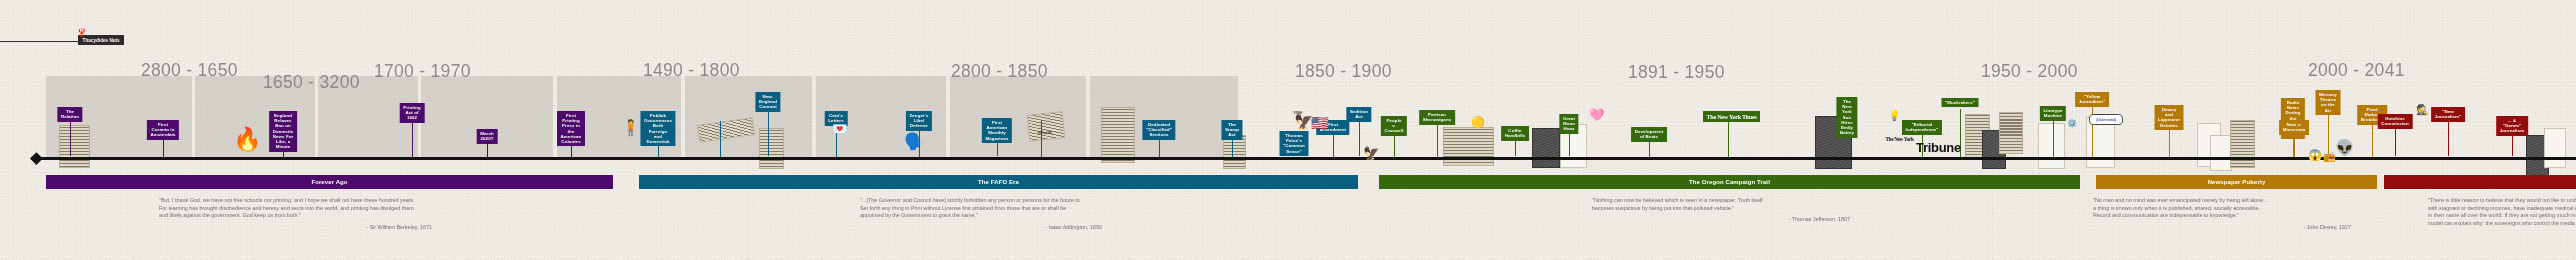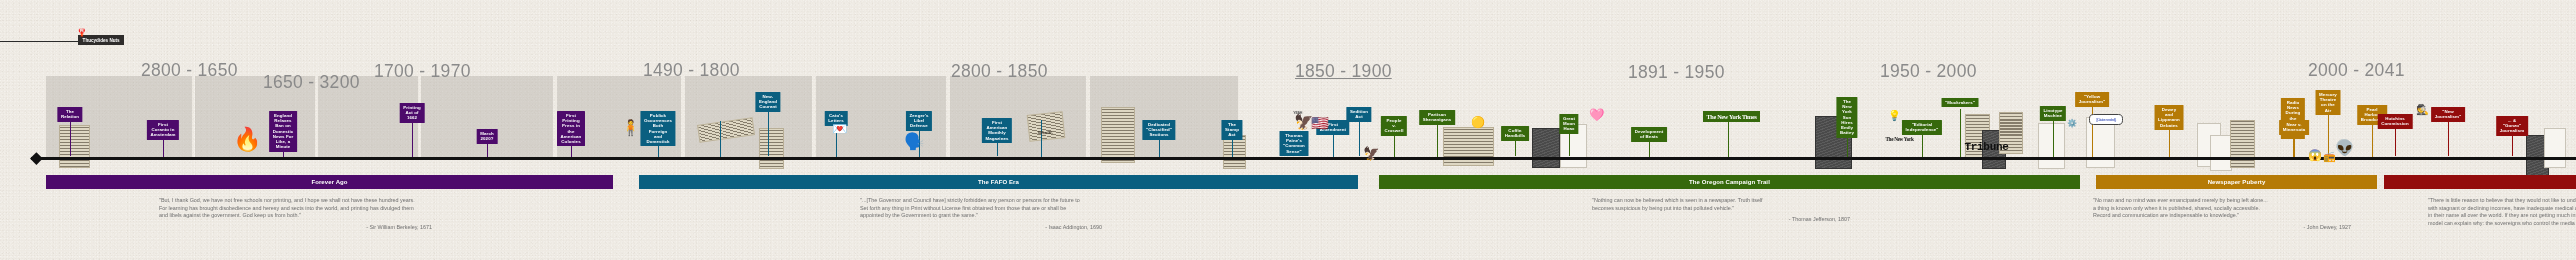--- a/index.html
+++ b/index.html
@@ -137,23 +137,23 @@
   <div id="thucy">Thucydides Nuts</div>
 
   <div class="axis-cap" style="left:32px;"></div>
   <div id="axis"></div>
 
   <div class="era-title" style="left:141px;top:60px;">2800 - 1650</div>
   <div class="era-title" style="left:263px;top:72px;">1650 - 3200</div>
   <div class="era-title" style="left:374px;top:61px;">1700 - 1970</div>
   <div class="era-title" style="left:643px;top:60px;">1490 - 1800</div>
   <div class="era-title" style="left:951px;top:61px;">2800 - 1850</div>
-  <div class="era-title" style="left:1295px;top:61px;text-decoration:underline;">1850 - 1900</div>
+  <div class="era-title" style="left:1295px;top:61px;">1850 - 1900</div>
   <div class="era-title" style="left:1628px;top:62px;">1891 - 1950</div>
-  <div class="era-title" style="left:1880px;top:61px;text-align:center;">1950 - 2000</div>
+  <div class="era-title" style="left:1981px;top:61px;text-align:center;">1950 - 2000</div>
   <div class="era-title" style="left:2308px;top:60px;">2000 - 2041</div>
 
   <div class="art art-paper" style="left:59px;top:125px;width:29px;height:41px;"></div>
   <div class="emoji" style="left:233px;top:128px;font-size:23px;">🔥</div>
   <div class="emoji" style="left:621px;top:120px;font-size:15.5px;">🧍</div>
   <div class="art art-paper" style="left:698px;top:121px;width:54px;height:15.5px;transform:rotate(-8deg);"></div>
   <div class="art art-paper" style="left:759px;top:128px;width:23px;height:39px;"></div>
   <div class="emoji" style="left:832px;top:123px;font-size:12.4px;">💌</div>
   <div class="emoji" style="left:904px;top:133px;font-size:16.5px;">🗣️</div>
   <div class="art art-paper" style="left:1028px;top:113px;width:34px;height:25px;transform:rotate(-6deg);"></div>
@@ -181,21 +181,21 @@
   <div class="art art-paper" style="left:2230px;top:120px;width:23px;height:46px;"></div>
   <div class="emoji" style="left:2308px;top:150px;font-size:11.3px;">😱</div>
   <div class="emoji" style="left:2323px;top:152px;font-size:10.3px;">📻</div>
   <div class="emoji" style="left:2335px;top:140px;font-size:15.5px;">👽</div>
   <div class="emoji" style="left:2416px;top:105px;font-size:10.3px;">🕵️</div>
   <div class="art art-photo" style="left:2526px;top:135px;width:20.6px;height:40px;"></div>
   <div class="art art-white" style="left:2544px;top:128px;width:19.6px;height:38px;"></div>
 
   <div class="logo-box" style="left:1703px;top:111px;width:57px;height:11.3px;font-family:'Liberation Serif',serif;font-size:6.2px;color:#fff;background:#36690c;">The New York Times</div>
   <div class="logo-box" style="left:1879px;top:135px;width:41px;height:7.2px;font-family:'Liberation Serif',serif;font-size:5.2px;color:#111;">The New York</div>
-  <div class="logo-box" style="left:1966px;top:142px;width:41px;height:10.3px;font-family:Liberation Mono, monospace;font-size:11px;color:#111;">Tribune</div>
+  <div class="logo-box" style="left:1918px;top:142px;width:41px;height:10.3px;font-family:Liberation Sans, sans-serif;font-size:13px;color:#111;">Tribune</div>
   <div class="logo-box" style="left:2089px;top:114px;width:32px;height:9.3px;font-size:3.1px;color:#2b44b5;background:#fff;border:0.5px solid #444;border-radius:4.6px;font-weight:400;">{{Citation needed}}</div>
   <div class="logo-box" style="left:1029px;top:130px;width:32px;height:6.2px;font-size:3.1px;color:#3a3228;font-family:'Liberation Serif',serif;">JOIN, or DIE.</div>
   <div class="logo-box" style="left:1290px;top:110px;width:15.5px;height:5.2px;font-size:3.6px;color:#555;">YEAH</div>
 
   <div class="ev" style="left:70px;top:107px;height:49px;color:#4d0a6b;">
       <div class="stem" style="height:39px;"></div>
       <div class="flag" style="background:#4d0a6b;">The Relation</div>
     </div>
   <div class="ev" style="left:163px;top:120px;height:37px;color:#4d0a6b;">
       <div class="stem" style="height:27px;"></div>

